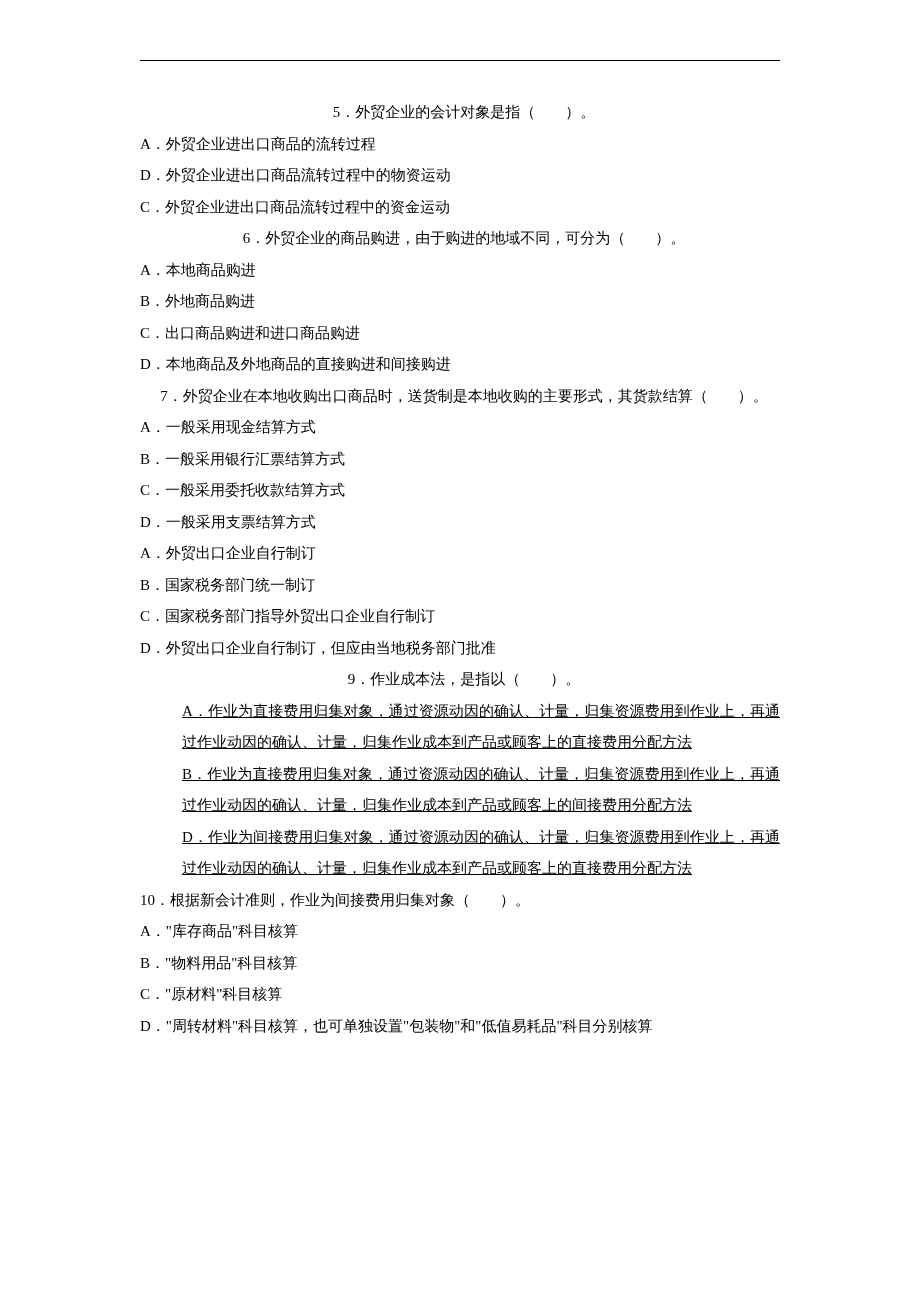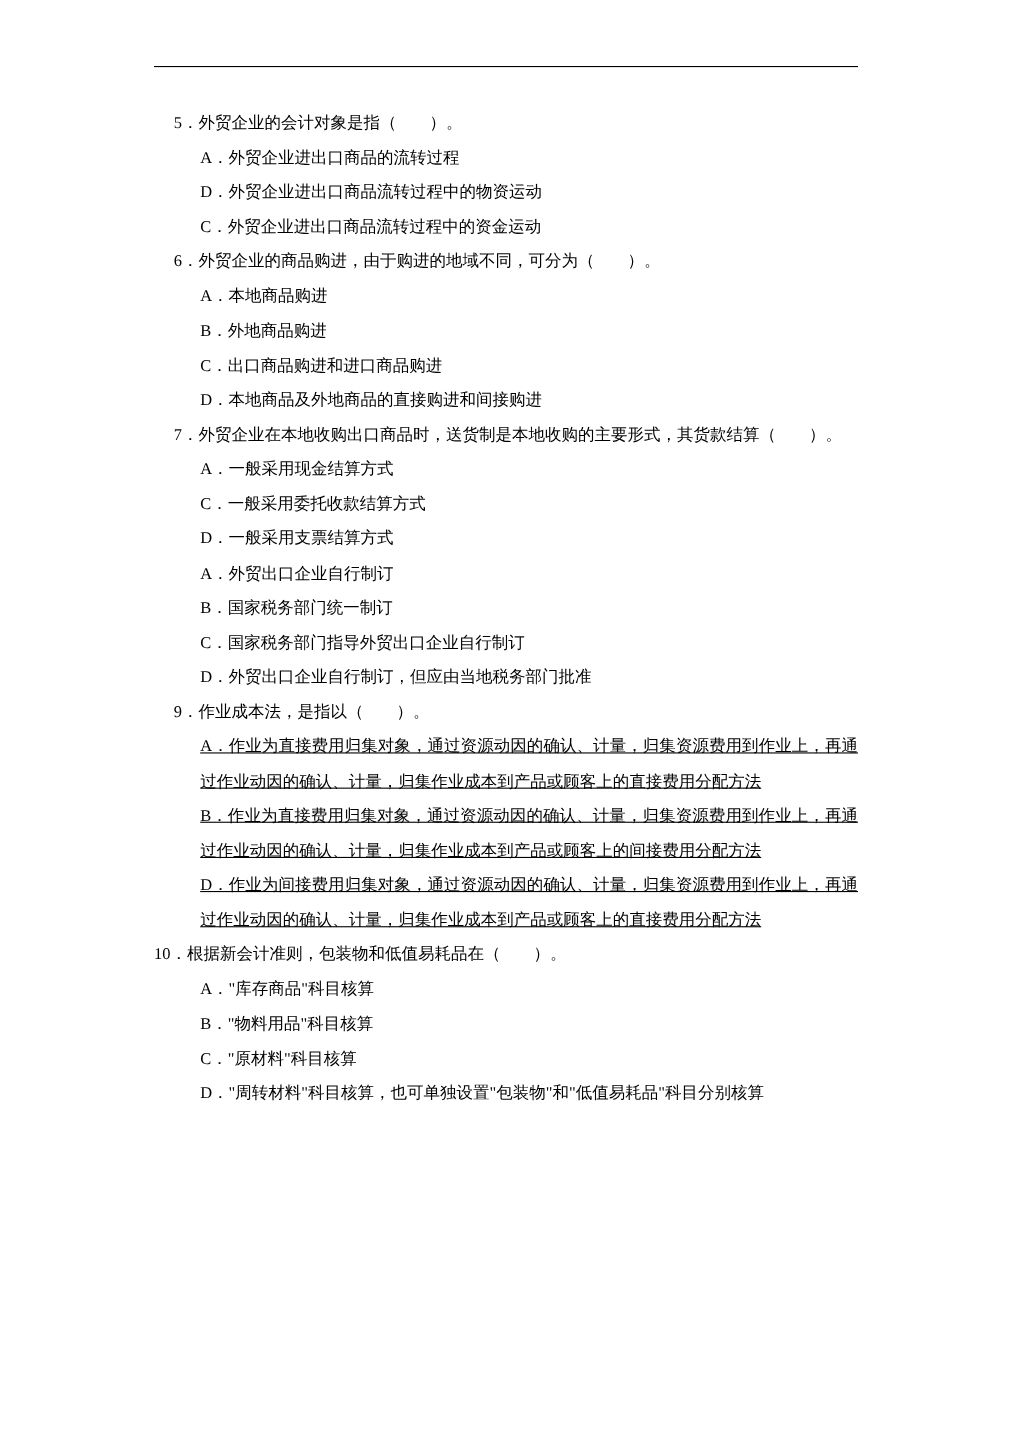--- a/index.html
+++ b/index.html
@@ -22,27 +22,27 @@
       margin-bottom: 36px;
       width: 100%;
     }
     .question {
       margin-bottom: 0;
     }
     .q-stem {
       text-indent: 0;
     }
     .q-num-1digit {
-      margin-left: 18px;
+      margin-left: 8px;
+      text-align: center;
     }
     .q-num-2digit {
       margin-left: 0;
     }
     .q-option {
-      margin-left: 42px;
       text-align: justify;
     }
     .q-option-long {
       margin-left: 42px;
       text-align: justify;
       text-justify: inter-ideograph;
       text-decoration: underline;
     }
   </style>
 </head>
@@ -61,37 +61,38 @@
   <div class="q-stem q-num-1digit"><span>6</span><span>．外贸企业的商品购进，由于购进的地域不同，可分为（　　）。</span></div>
   <div class="q-option">A．本地商品购进</div>
   <div class="q-option">B．外地商品购进</div>
   <div class="q-option">C．出口商品购进和进口商品购进</div>
   <div class="q-option">D．本地商品及外地商品的直接购进和间接购进</div>
 </div>
 
 <div class="question">
   <div class="q-stem q-num-1digit"><span>7</span><span>．外贸企业在本地收购出口商品时，送货制是本地收购的主要形式，其货款结算（　　）。</span></div>
   <div class="q-option">A．一般采用现金结算方式</div>
+  <div class="q-option">B．一般采用银行汇票结算方式</div>
   <div class="q-option">C．一般采用委托收款结算方式</div>
   <div class="q-option">D．一般采用支票结算方式</div>
 </div>
 
 <div class="question">
   <div class="q-option">A．外贸出口企业自行制订</div>
   <div class="q-option">B．国家税务部门统一制订</div>
   <div class="q-option">C．国家税务部门指导外贸出口企业自行制订</div>
   <div class="q-option">D．外贸出口企业自行制订，但应由当地税务部门批准</div>
 </div>
 
 <div class="question">
   <div class="q-stem q-num-1digit"><span>9</span><span>．作业成本法，是指以（　　）。</span></div>
   <div class="q-option-long">A．作业为直接费用归集对象，通过资源动因的确认、计量，归集资源费用到作业上，再通过作业动因的确认、计量，归集作业成本到产品或顾客上的直接费用分配方法</div>
   <div class="q-option-long">B．作业为直接费用归集对象，通过资源动因的确认、计量，归集资源费用到作业上，再通过作业动因的确认、计量，归集作业成本到产品或顾客上的间接费用分配方法</div>
   <div class="q-option-long">D．作业为间接费用归集对象，通过资源动因的确认、计量，归集资源费用到作业上，再通过作业动因的确认、计量，归集作业成本到产品或顾客上的直接费用分配方法</div>
 </div>
 
 <div class="question">
-  <div class="q-stem q-num-2digit"><span>10</span><span>．根据新会计准则，包装物和低值易耗品在（　　）。</span></div>
+  <div class="q-stem q-num-2digit"><span>10</span><span>．根据新会计准则，作业为间接费用归集对象（　　）。</span></div>
   <div class="q-option">A．"库存商品"科目核算</div>
   <div class="q-option">B．"物料用品"科目核算</div>
   <div class="q-option">C．"原材料"科目核算</div>
   <div class="q-option">D．"周转材料"科目核算，也可单独设置"包装物"和"低值易耗品"科目分别核算</div>
 </div>
 
 </body></html>

